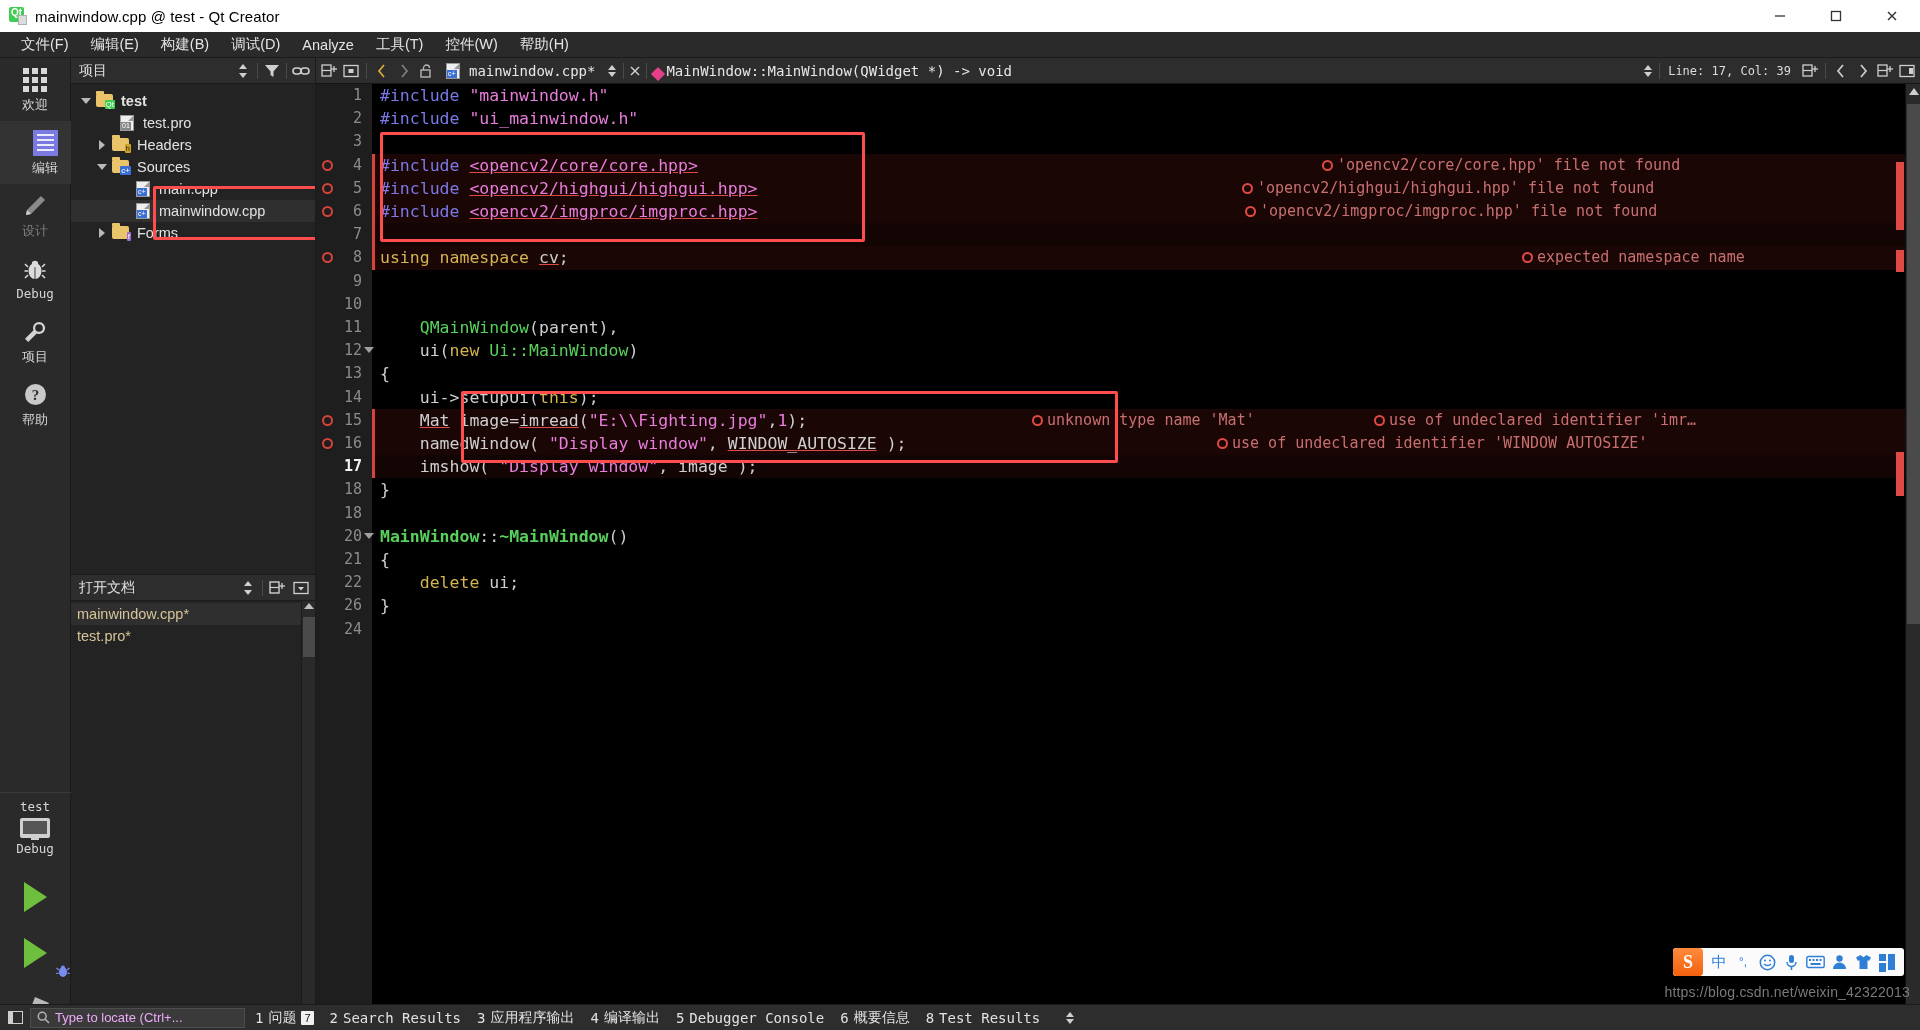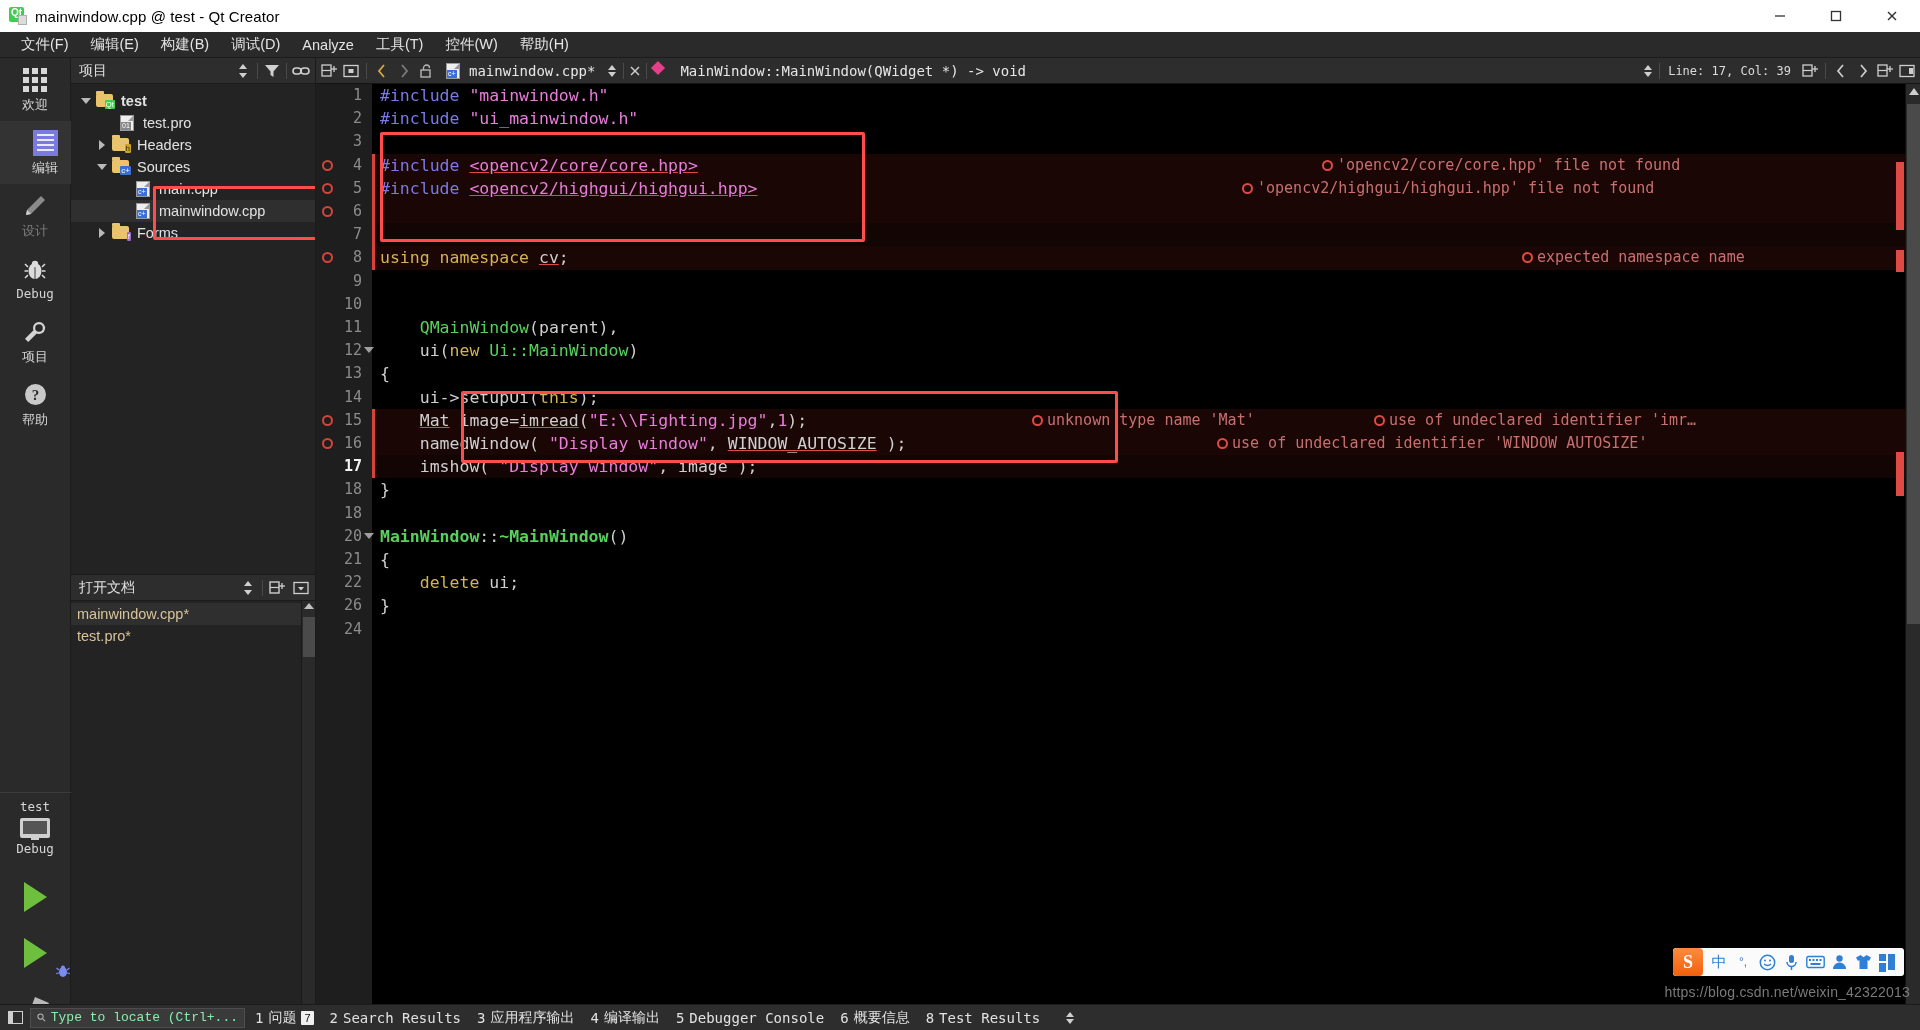--- a/index.html
+++ b/index.html
@@ -105,21 +105,21 @@
   .od-thumb { position:absolute; left:1px; top:16px; width:12px; height:40px; background:#4a4a4a;}
   .od-up { position:absolute; left:2px; top:2px; width:0;height:0;border-left:5px solid transparent;border-right:5px solid transparent;border-bottom:6px solid #c0c0c0;}
 
   
   .editor-wrap { flex:1 1 auto; display:flex; flex-direction:column; background:#000; min-width:0;}
   .ed-toolbar { height:26px; background:#2d2d2d; display:flex; align-items:center; gap:0px; border-bottom:1px solid #141414; padding:0 2px;}
   .tbtn { height:24px; min-width:22px; display:flex; align-items:center; justify-content:center; color:#c9c9c9; padding:0 3px;}
   .tbtn.dis { color:#6a6a6a; }
   .filechip { display:flex; align-items:center; gap:6px; padding:0 6px; }
   .filechip .fname { font-size:14px; color:#e6e6e6; font-family:"DejaVu Sans Mono", monospace;}
-  .symchip { display:flex; align-items:flex-start; gap:17px; padding:0 6px;}
+  .symchip { display:flex; align-items:flex-end; gap:3px; padding:0 6px;}
   .symchip .sname { font-size:14px; color:#e6e6e6; font-family:"DejaVu Sans Mono", monospace; white-space:nowrap;}
   .diamond { width:10px; height:10px; background:#e33f8a; transform:rotate(45deg);}
   .flexspace { flex:1 1 auto; }
   .linecol { font-size:12px; color:#dcdcdc; font-family:"DejaVu Sans Mono", monospace; padding:0 8px; white-space:nowrap;}
 
   .code-area { flex:1 1 auto; position:relative; background:#000000; overflow:hidden; display:flex;}
   .gutter-col { width:56px; flex:0 0 56px; background:#1e1e1e; position:relative; }
   .code-col { flex:1 1 auto; position:relative; }
   .code-line { height:23.2px; position:relative; }
   .ln { position:absolute; right:10px; top:0; width:46px; text-align:right; font-size:15px; color:#8c8c8c;
@@ -158,21 +158,21 @@
   .errtick { position:absolute; right:16px; width:8px; background:#e04a44;}
 
   
   .statusbar { position:absolute; left:0; bottom:0; width:1920px; height:26px; background:#2d2d2d;
                display:flex; align-items:center; border-top:1px solid #1b1b1b;}
   .sb-toggle { width:30px; height:26px; display:flex; align-items:center; justify-content:center;}
   .sb-toggle .box { width:15px; height:13px; border:1.5px solid #cfcfcf; position:relative;}
   .sb-toggle .box::before { content:""; position:absolute; left:0; top:0; bottom:0; width:4px; background:#cfcfcf;}
   .locator { width:215px; height:20px; background:#3a3a3a; border:1px solid #4d4d4d; display:flex; align-items:center;
              gap:5px; padding:0 6px; margin-right:10px;}
-  .locator .ph { font-size:13px; color:#86efac; font-family:Liberation Mono, monospace; white-space:nowrap;}
+  .locator .ph { font-size:13px; color:#f0abfc; font-family:Liberation Sans, sans-serif; white-space:nowrap;}
   .sb-items { display:flex; align-items:center; gap:16px; }
   .sb-item { font-size:14px; color:#e2e2e2; font-family:"DejaVu Sans Mono", monospace; display:flex; align-items:center; gap:5px; white-space:nowrap;}
   .sb-item .cn { font-family:"Liberation Sans", sans-serif; }
   .badge { background:#f0f0f0; color:#111; font-size:11px; padding:0 3px; line-height:14px; border-radius:1px;
            font-family:"Liberation Sans", sans-serif;}
   .sb-updown { display:flex; flex-direction:column; align-items:center; justify-content:center; gap:2px; margin-left:10px;}
   .sb-updown .u { width:0;height:0;border-left:4px solid transparent;border-right:4px solid transparent;border-bottom:5px solid #cfcfcf;}
   .sb-updown .d { width:0;height:0;border-left:4px solid transparent;border-right:4px solid transparent;border-top:5px solid #cfcfcf;}
   .watermark { position:absolute; right:10px; bottom:30px; font-size:14px; color:#7a7a7a;
                font-family:"Liberation Sans", sans-serif; letter-spacing:0.2px;}
@@ -685,20 +685,25 @@
               <div class="changebar" style="height: 23.2px;"></div>
               <div class="codetxt"><span class="t-pre">#include</span><span class="t-pl"> </span><span class="t-inc t-err-u">&lt;opencv2/highgui/highgui.hpp&gt;</span></div>
               <div class="errmsg" style="left: 870px;">
                 <span class="errdot"></span>
                 <span>'opencv2/highgui/highgui.hpp' file not found</span>
               </div>
             </div>
             <div class="code-line" style="position: absolute; left: 0px; right: 0px; top: 116px;">
               <div class="errbg"></div>
               <div class="changebar" style="height: 23.2px;"></div>
+              <div class="codetxt"><span class="t-pre">#include</span><span class="t-pl"> </span><span class="t-inc t-err-u">&lt;opencv2/imgproc/imgproc.hpp&gt;</span></div>
+              <div class="errmsg" style="left: 873px;">
+                <span class="errdot"></span>
+                <span>'opencv2/imgproc/imgproc.hpp' file not found</span>
+              </div>
             </div>
             <div class="code-line" style="position: absolute; left: 0px; right: 0px; top: 139.2px;">
               <div class="errbg2"></div>
               <div class="changebar" style="height: 23.2px;"></div>
               <div class="codetxt"></div>
             </div>
             <div class="code-line" style="position: absolute; left: 0px; right: 0px; top: 162.4px;">
               <div class="errbg"></div>
               <div class="changebar" style="height: 23.2px;"></div>
               <div class="codetxt"><span class="t-kw">using namespace </span><span class="t-pl t-err-u">cv</span><span class="t-pl">;</span></div>

